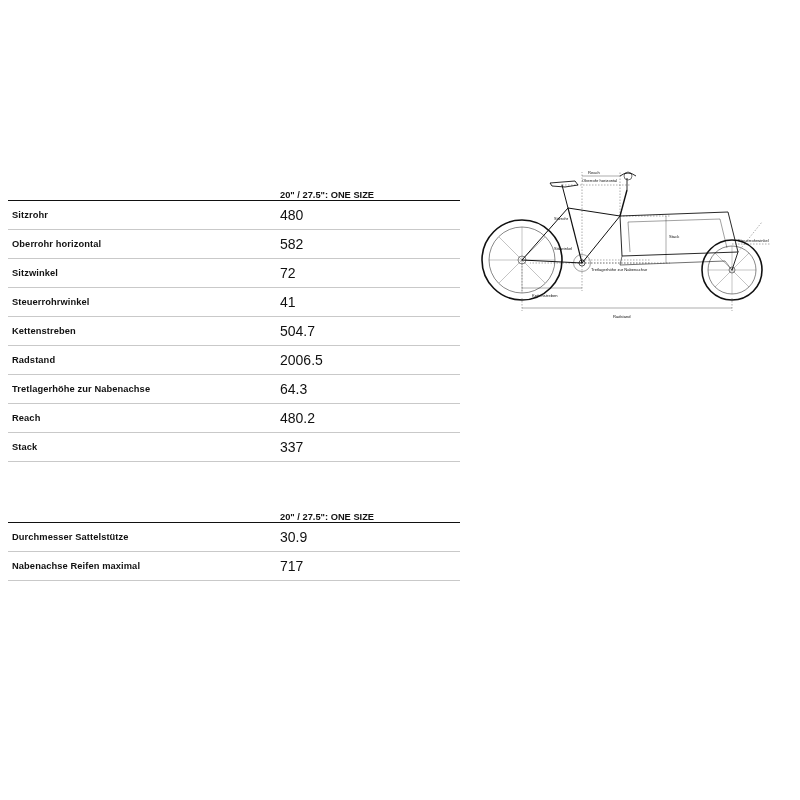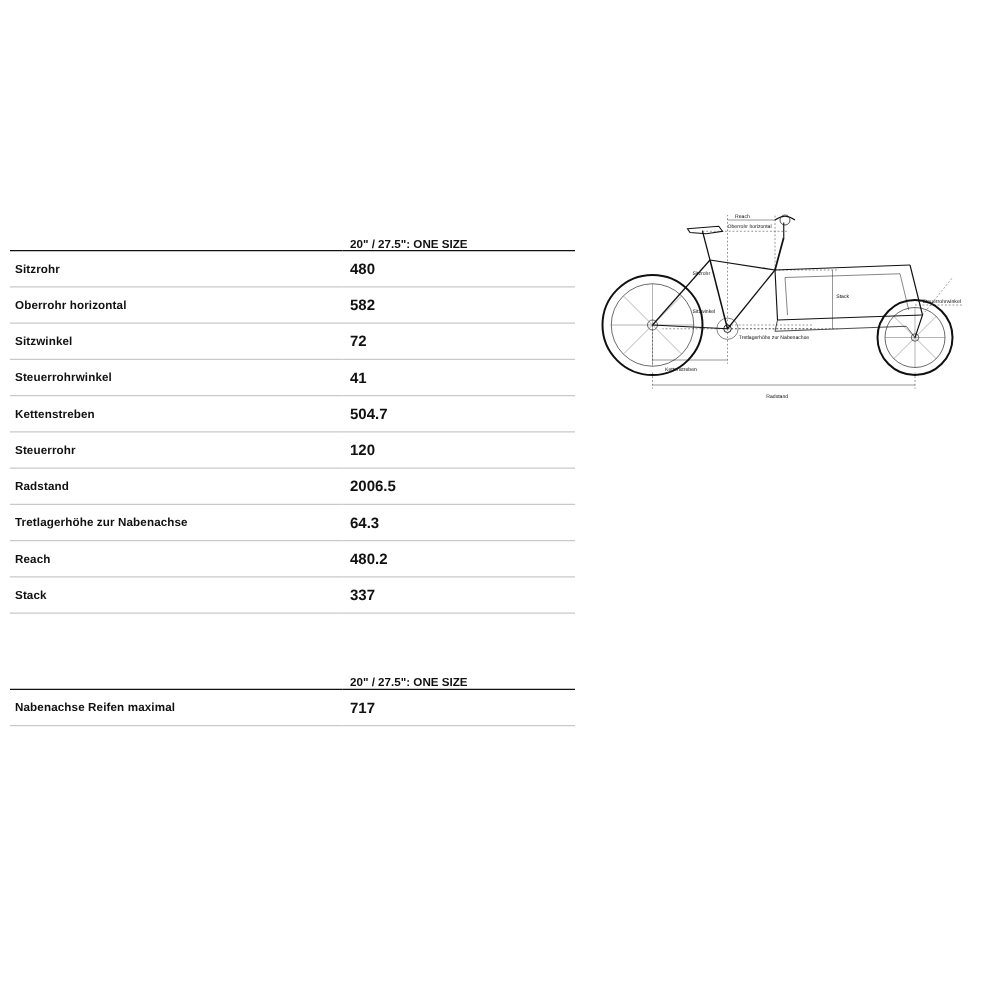--- a/index.html
+++ b/index.html
@@ -54,22 +54,22 @@
   .col-label {
     width: 262px;
     font-size: 9.3px;
     font-weight: bold;
     letter-spacing: 0.1px;
     color: #111111;
     padding-left: 4px !important;
   }
   .col-value {
     width: 190px;
-    font-size: 12px;
-    font-weight: bold;
+    font-size: 14px;
+    font-weight: normal;
     color: #111111;
     padding-left: 6px !important;
   }
   .head-title {
     font-size: 9.3px;
     font-weight: bold;
     color: #111111;
     padding-left: 6px !important;
   }
   .spacer-block {
@@ -120,24 +120,20 @@
         </tr>
         <tr class="row">
           <td class="col-label">Steuerrohrwinkel</td>
           <td class="col-value">41</td>
         </tr>
         <tr class="row">
           <td class="col-label">Kettenstreben</td>
           <td class="col-value">504.7</td>
         </tr>
         <tr class="row">
-          <td class="col-label">Steuerrohr</td>
-          <td class="col-value">120</td>
-        </tr>
-        <tr class="row">
           <td class="col-label">Radstand</td>
           <td class="col-value">2006.5</td>
         </tr>
         <tr class="row">
           <td class="col-label">Tretlagerhöhe zur Nabenachse</td>
           <td class="col-value">64.3</td>
         </tr>
         <tr class="row">
           <td class="col-label">Reach</td>
           <td class="col-value">480.2</td>
@@ -149,20 +145,24 @@
       </tbody>
     </table>
 
     <div class="spacer-block"></div>
 
     <table class="spec-table">
       <tbody>
         <tr class="head-row">
           <td class="col-label"></td>
           <td class="head-title">20" / 27.5": ONE SIZE</td>
+        </tr>
+        <tr class="row">
+          <td class="col-label">Durchmesser Sattelstütze</td>
+          <td class="col-value">30.9</td>
         </tr>
         <tr class="row">
           <td class="col-label">Nabenachse Reifen maximal</td>
           <td class="col-value">717</td>
         </tr>
       </tbody>
     </table>
 
   </div>
 

